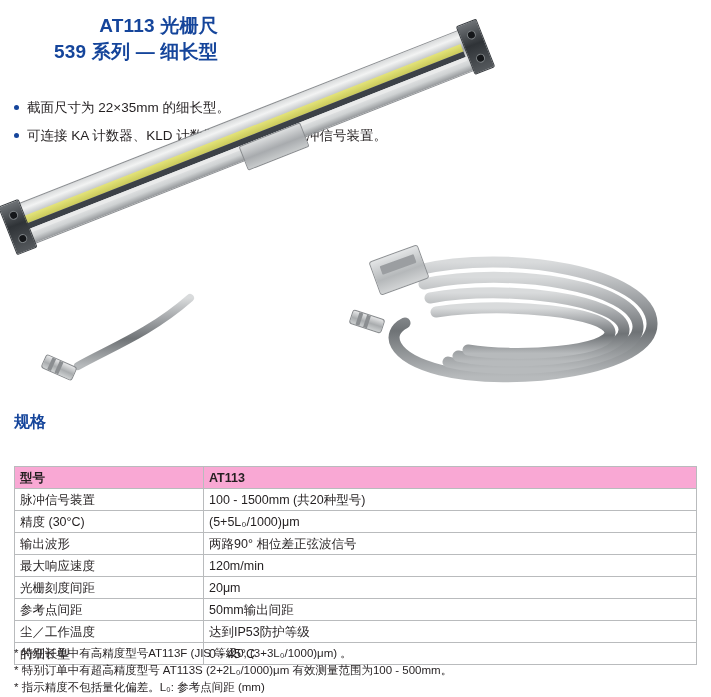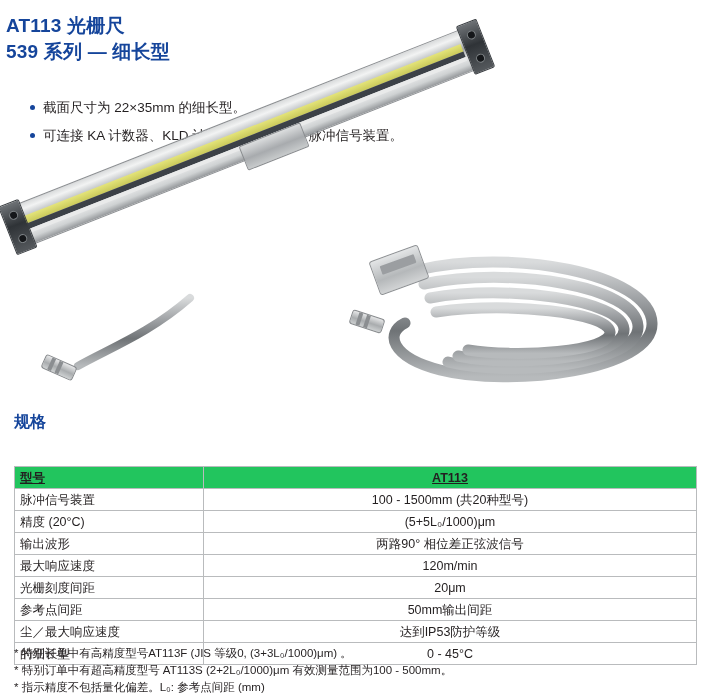--- a/index.html
+++ b/index.html
@@ -17,45 +17,47 @@
   }
   .page {
     position: relative;
     width: 711px;
     height: 697px;
   }
 
   
   .title-block {
     position: absolute;
-    left: 6px;
+    left: 14px;
     top: 14px;
+    text-align: right;
   }
   .title-line1 {
     font-size: 19px;
     font-weight: bold;
     color: #15459b;
     letter-spacing: 0.2px;
     line-height: 24px;
     white-space: nowrap;
   }
   .title-line2 {
     font-size: 19px;
     font-weight: bold;
     color: #15459b;
     letter-spacing: 0.2px;
     line-height: 24px;
     white-space: nowrap;
     margin-top: 2px;
+    margin-left: 40px;
   }
 
   
   .bullets {
     position: absolute;
-    left: 30px;
+    left: 14px;
     top: 96px;
     width: 400px;
   }
   .bullet {
     position: relative;
     padding-left: 13px;
     font-size: 13.5px;
     line-height: 24px;
     color: #231f20;
   }
@@ -238,30 +240,28 @@
     font-size: 12.5px;
   }
   table.spec td {
     border: 1px solid #b9bbbd;
     padding: 2px 5px;
     height: 17px;
     line-height: 16px;
     color: #231f20;
   }
   table.spec tr.head td {
-    background: #22c55e;
+    background: #f9a8d4;
     font-weight: bold;
-    text-decoration: underline;
   }
   table.spec td.label {
     width: 178px;
     text-align: left;
   }
   table.spec td.value {
-    text-align: center;
   }
   table.spec tr.head td.label { font-weight: bold; }
   table.spec tr.head td.value { font-weight: bold; }
 
   .notes {
     position: absolute;
     left: 14px;
     top: 645px;
     width: 690px;
     font-size: 11.5px;
@@ -344,41 +344,41 @@
     <tbody>
       <tr class="head">
         <td class="label">型号</td>
         <td class="value">AT113</td>
       </tr>
       <tr>
         <td class="label">脉冲信号装置</td>
         <td class="value">100 - 1500mm (共20种型号)</td>
       </tr>
       <tr>
-        <td class="label">精度 (20°C)</td>
+        <td class="label">精度 (30°C)</td>
         <td class="value">(5+5L₀/1000)μm</td>
       </tr>
       <tr>
         <td class="label">输出波形</td>
         <td class="value">两路90° 相位差正弦波信号</td>
       </tr>
       <tr>
         <td class="label">最大响应速度</td>
         <td class="value">120m/min</td>
       </tr>
       <tr>
         <td class="label">光栅刻度间距</td>
         <td class="value">20μm</td>
       </tr>
       <tr>
         <td class="label">参考点间距</td>
         <td class="value">50mm输出间距</td>
       </tr>
       <tr>
-        <td class="label">尘／最大响应速度</td>
+        <td class="label">尘／工作温度</td>
         <td class="value">达到IP53防护等级</td>
       </tr>
       <tr>
         <td class="label">的细长型</td>
         <td class="value">0 - 45°C</td>
       </tr>
     </tbody>
   </table>
 
   <div class="notes">

